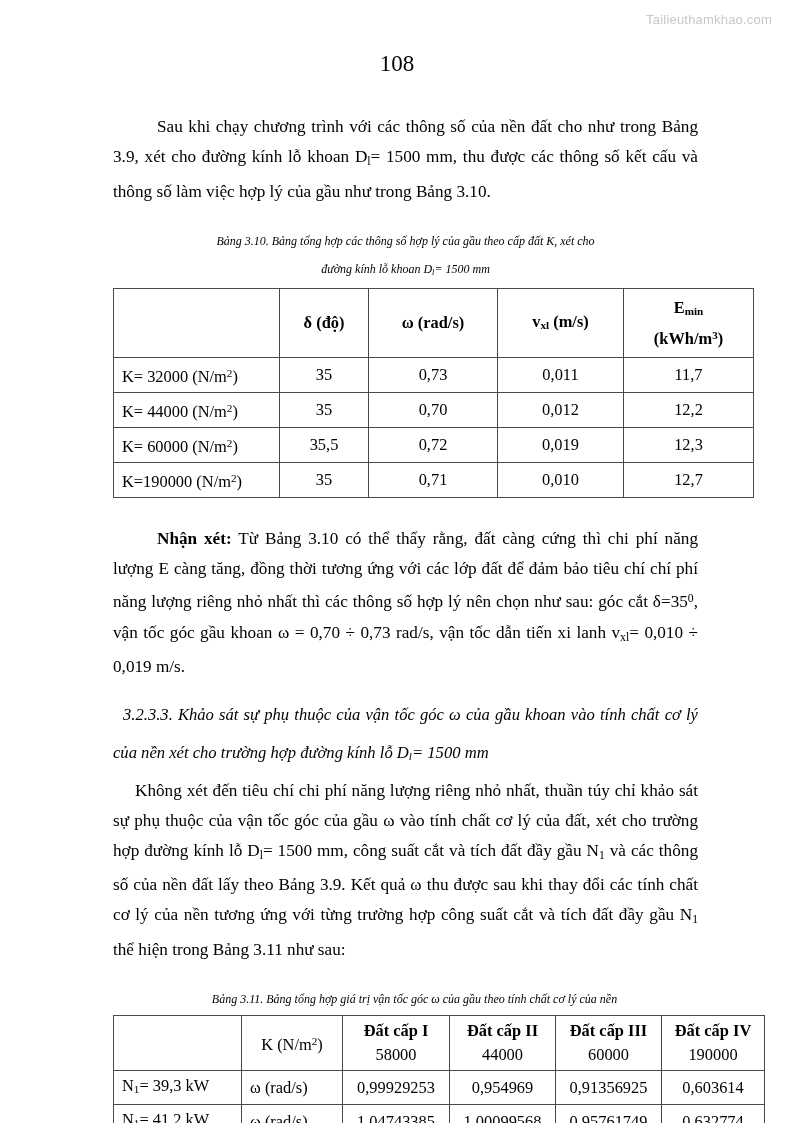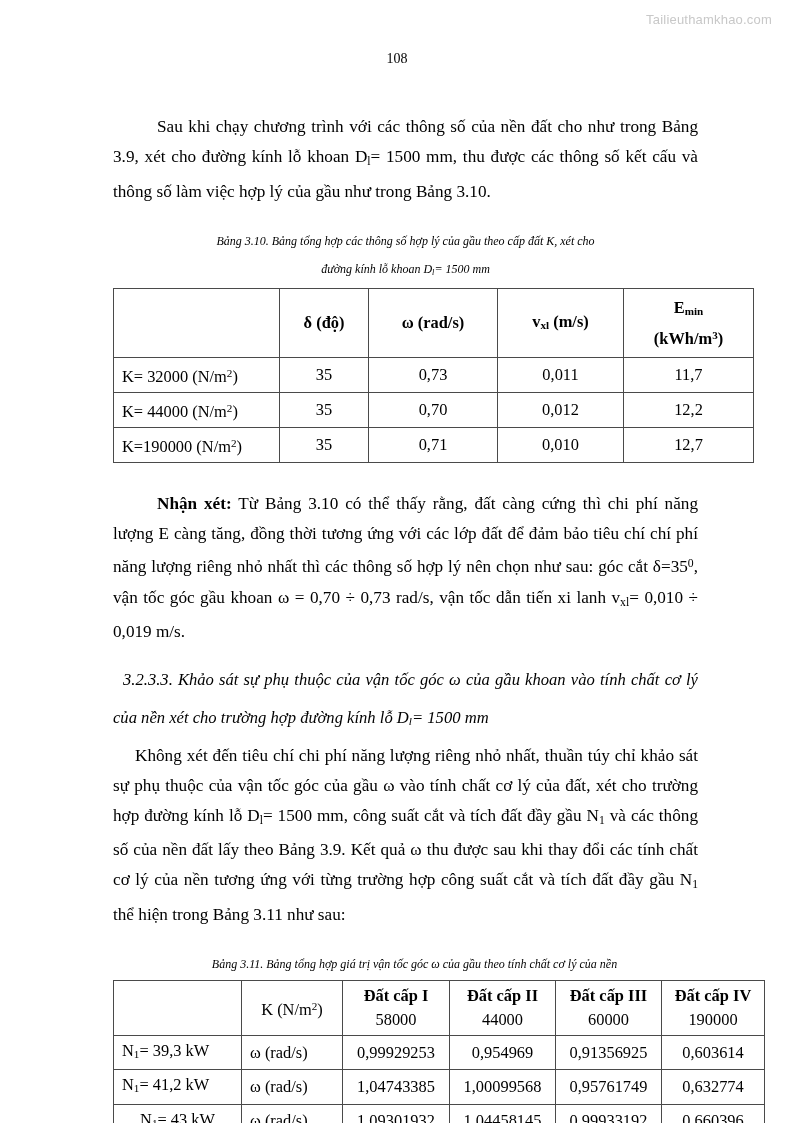--- a/index.html
+++ b/index.html
@@ -28,21 +28,21 @@
     letter-spacing: 0.2px;
     user-select: none;
   }
 
   .page-number {
     position: absolute;
     top: 51px;
     left: 0;
     width: 794px;
     text-align: center;
-    font-size: 14px;
+    font-size: 23px;
   }
 
   .content {
     position: absolute;
     left: 113px;
     top: 112px;
     width: 585px;
   }
 
   p.body {
@@ -176,20 +176,27 @@
       </tr>
 
       <tr class="data">
         <td class="c0 left"><span>K= 44000 (N/m</span><sup>2</sup><span>)</span></td>
         <td class="c1">35</td>
         <td class="c2">0,70</td>
         <td class="c3">0,012</td>
         <td class="c4">12,2</td>
       </tr>
 
+      <tr class="data">
+        <td class="c0 left"><span>K= 60000 (N/m</span><sup>2</sup><span>)</span></td>
+        <td class="c1">35,5</td>
+        <td class="c2">0,72</td>
+        <td class="c3">0,019</td>
+        <td class="c4">12,3</td>
+      </tr>
 
       <tr class="data">
         <td class="c0 left"><span>K=190000 (N/m</span><sup>2</sup><span>)</span></td>
         <td class="c1">35</td>
         <td class="c2">0,71</td>
         <td class="c3">0,010</td>
         <td class="c4">12,7</td>
       </tr>
     </tbody>
       </table>

